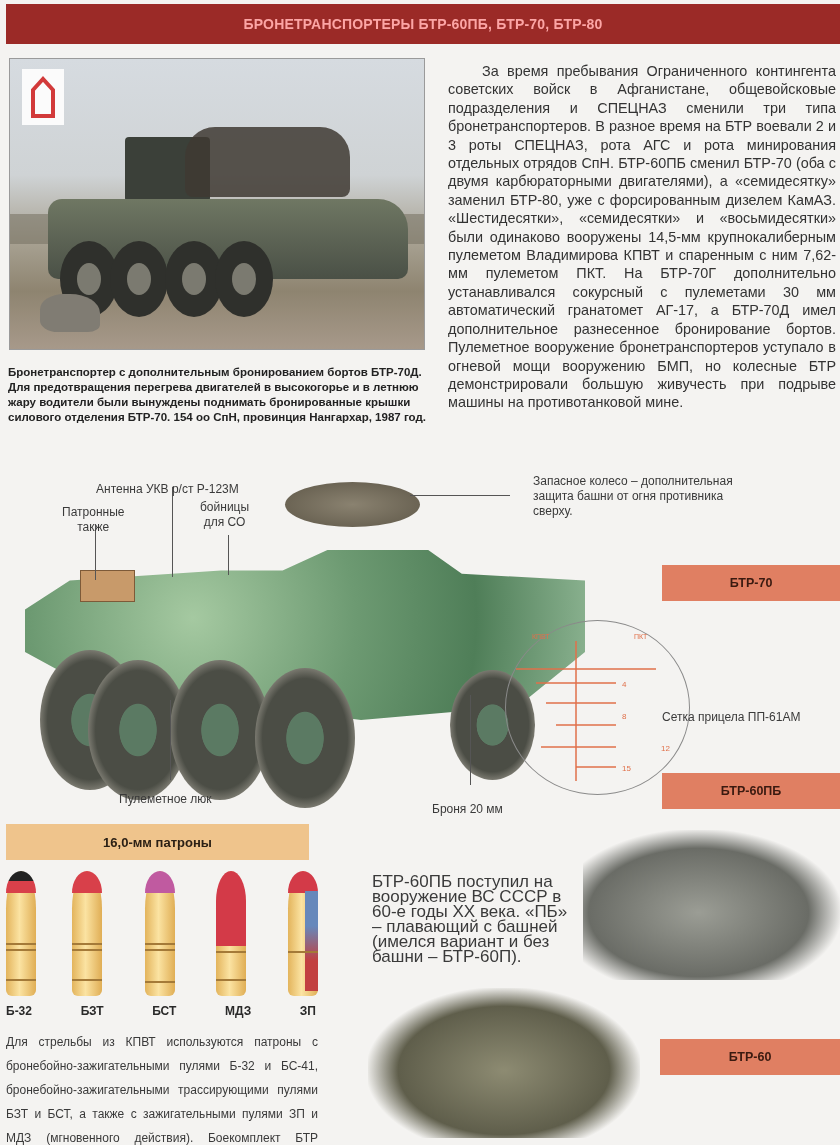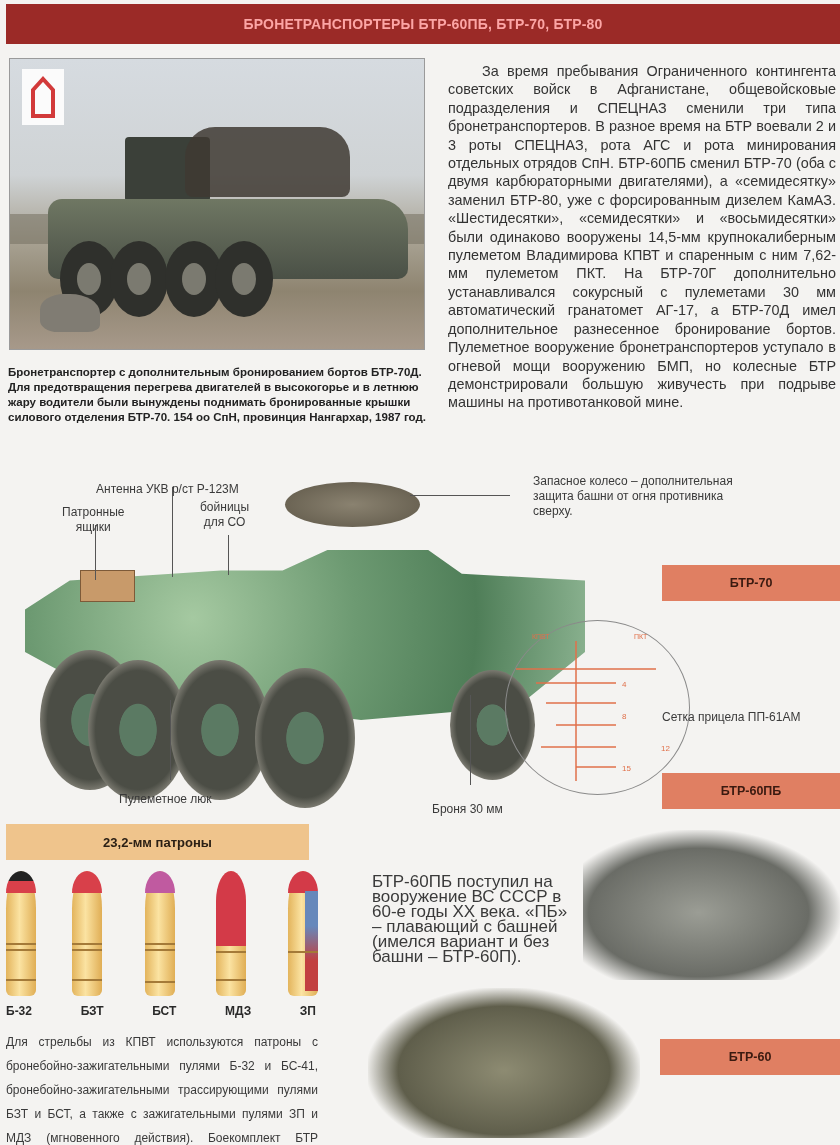--- a/index.html
+++ b/index.html
@@ -165,38 +165,38 @@
   <div class="leader" style="left:218px; top:65px; width:1px; height:40px;"></div>
   <div class="leader" style="left:400px; top:25px; width:100px; height:1px;"></div>
   <div class="leader" style="left:160px; top:230px; width:1px; height:80px;"></div>
   <div class="leader" style="left:460px; top:225px; width:1px; height:90px;"></div>
 </div>
 
 <div class="abs label" style="left:96px; top:482px;">Антенна УКВ р/ст Р-123М</div>
 <div class="abs label" style="left:200px; top:500px; text-align:center; white-space:pre-line;">бойницы
 для СО</div>
 <div class="abs label" style="left:62px; top:505px; text-align:center; white-space:pre-line;">Патронные
-ящики</div>
+также</div>
 <div class="abs label" style="left:533px; top:474px; width:225px;">Запасное колесо – дополнительная защита башни от огня противника сверху.</div>
 <div class="abs label" style="left:662px; top:710px;">Сетка прицела ПП-61АМ</div>
 <div class="abs label" style="left:119px; top:792px;">Пулеметное люк</div>
-<div class="abs label" style="left:432px; top:802px;">Броня 30 мм</div>
+<div class="abs label" style="left:432px; top:802px;">Броня 20 мм</div>
 
 <div class="abs tagbox" style="left:662px; top:565px; width:178px; height:36px;">
   <span>БТР-70</span>
 </div>
 <div class="abs tagbox" style="left:662px; top:773px; width:178px; height:36px;">
   <span>БТР-60ПБ</span>
 </div>
 <div class="abs tagbox" style="left:660px; top:1039px; width:180px; height:36px;">
   <span>БТР-60</span>
 </div>
 
 <div class="abs ammo-title">
-  <span>23,2-мм патроны</span>
+  <span>16,0-мм патроны</span>
 </div>
 
 <div class="abs bullets">
   <div class="bullet" style="left:6px;">
     <div class="tip" style="background:linear-gradient(#222 0 45%, #d8404a 45%);"></div>
     <div class="band" style="top:72px"></div>
       <div class="band" style="top:78px"></div>
       <div class="band" style="top:108px"></div>
   </div>
   <div class="bullet" style="left:72px;">

